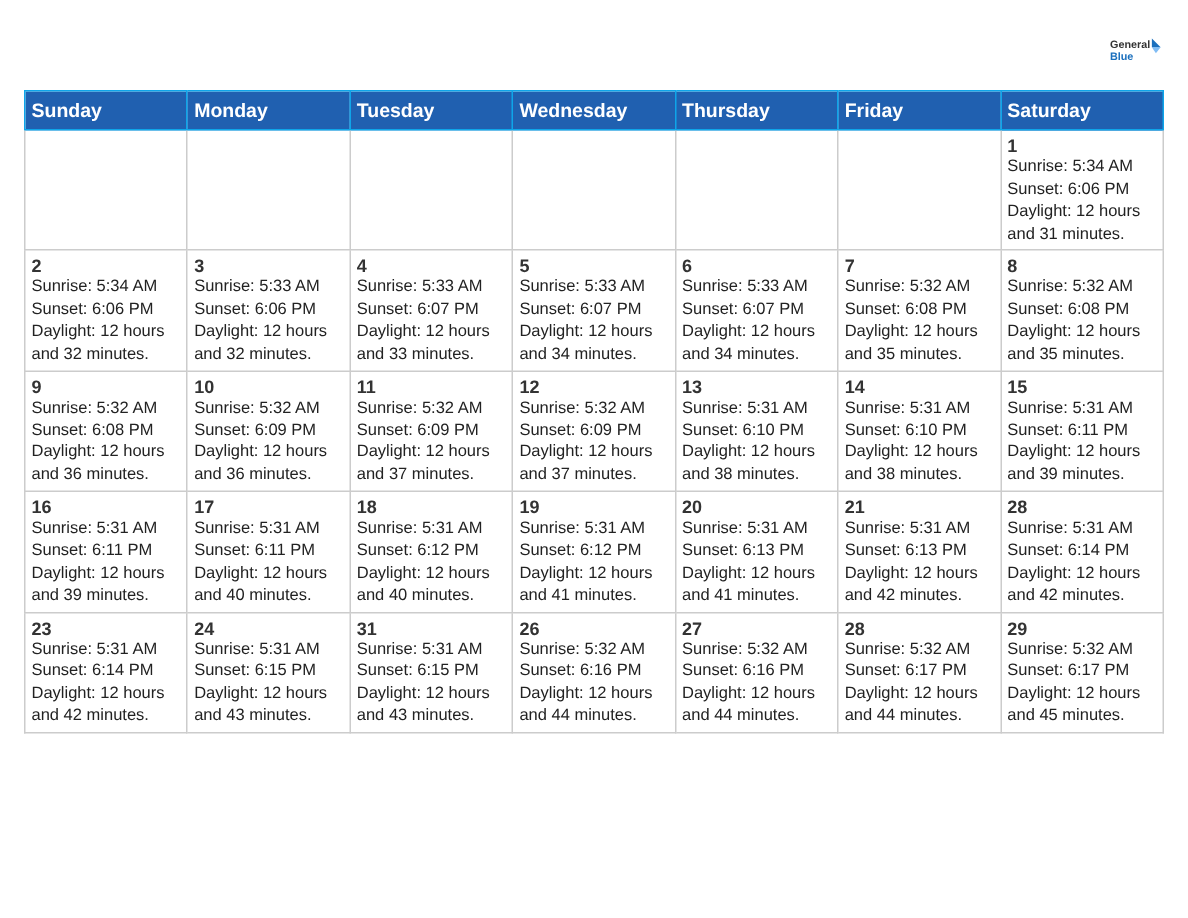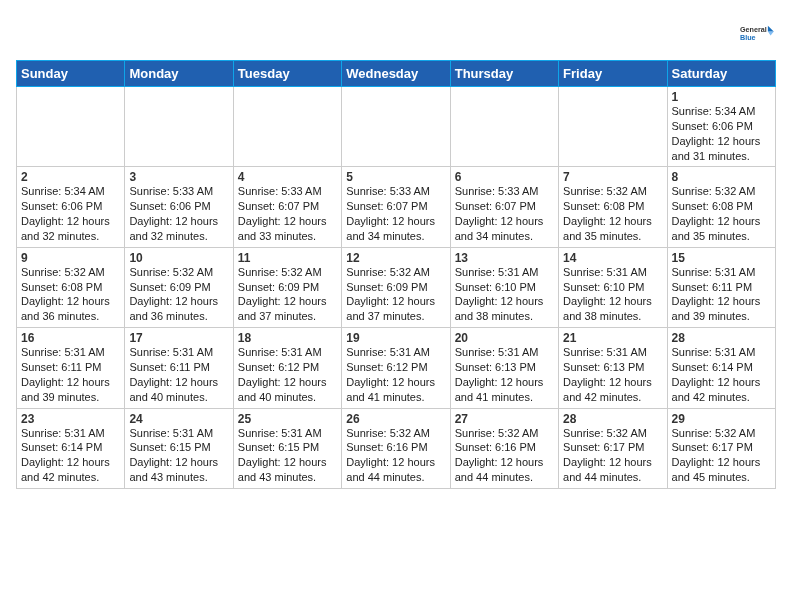--- a/index.html
+++ b/index.html
@@ -281,21 +281,21 @@
 and 42 minutes.</div>
         </td>
         <td>
           <div class="day-number">24</div>
           <div class="day-info" style="white-space: pre-line;">Sunrise: 5:31 AM
 Sunset: 6:15 PM
 Daylight: 12 hours
 and 43 minutes.</div>
         </td>
         <td>
-          <div class="day-number">25</div>
+          <div class="day-number">31</div>
           <div class="day-info" style="white-space: pre-line;">Sunrise: 5:31 AM
 Sunset: 6:15 PM
 Daylight: 12 hours
 and 43 minutes.</div>
         </td>
         <td>
           <div class="day-number">26</div>
           <div class="day-info" style="white-space: pre-line;">Sunrise: 5:32 AM
 Sunset: 6:16 PM
 Daylight: 12 hours

